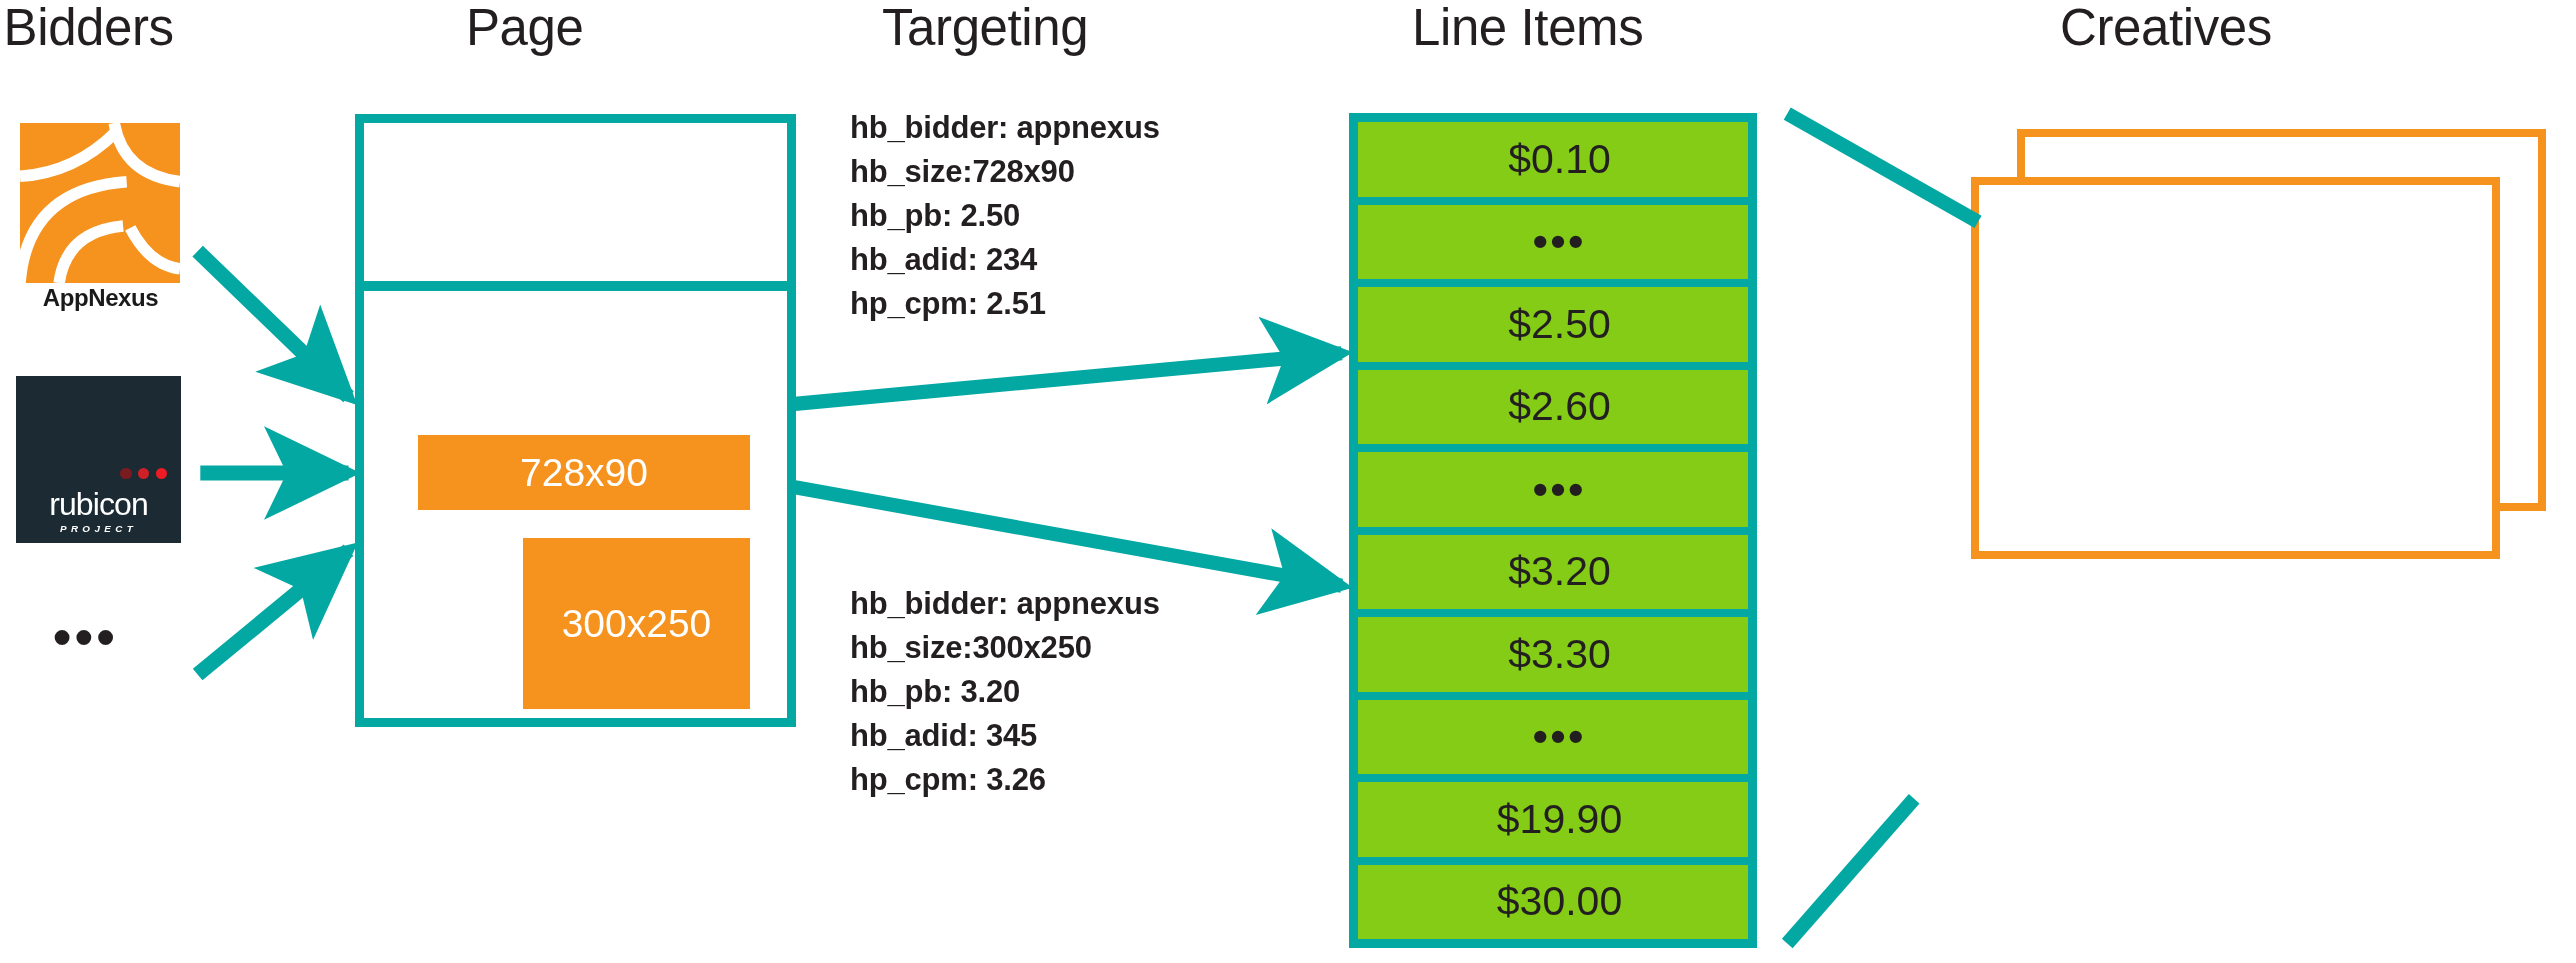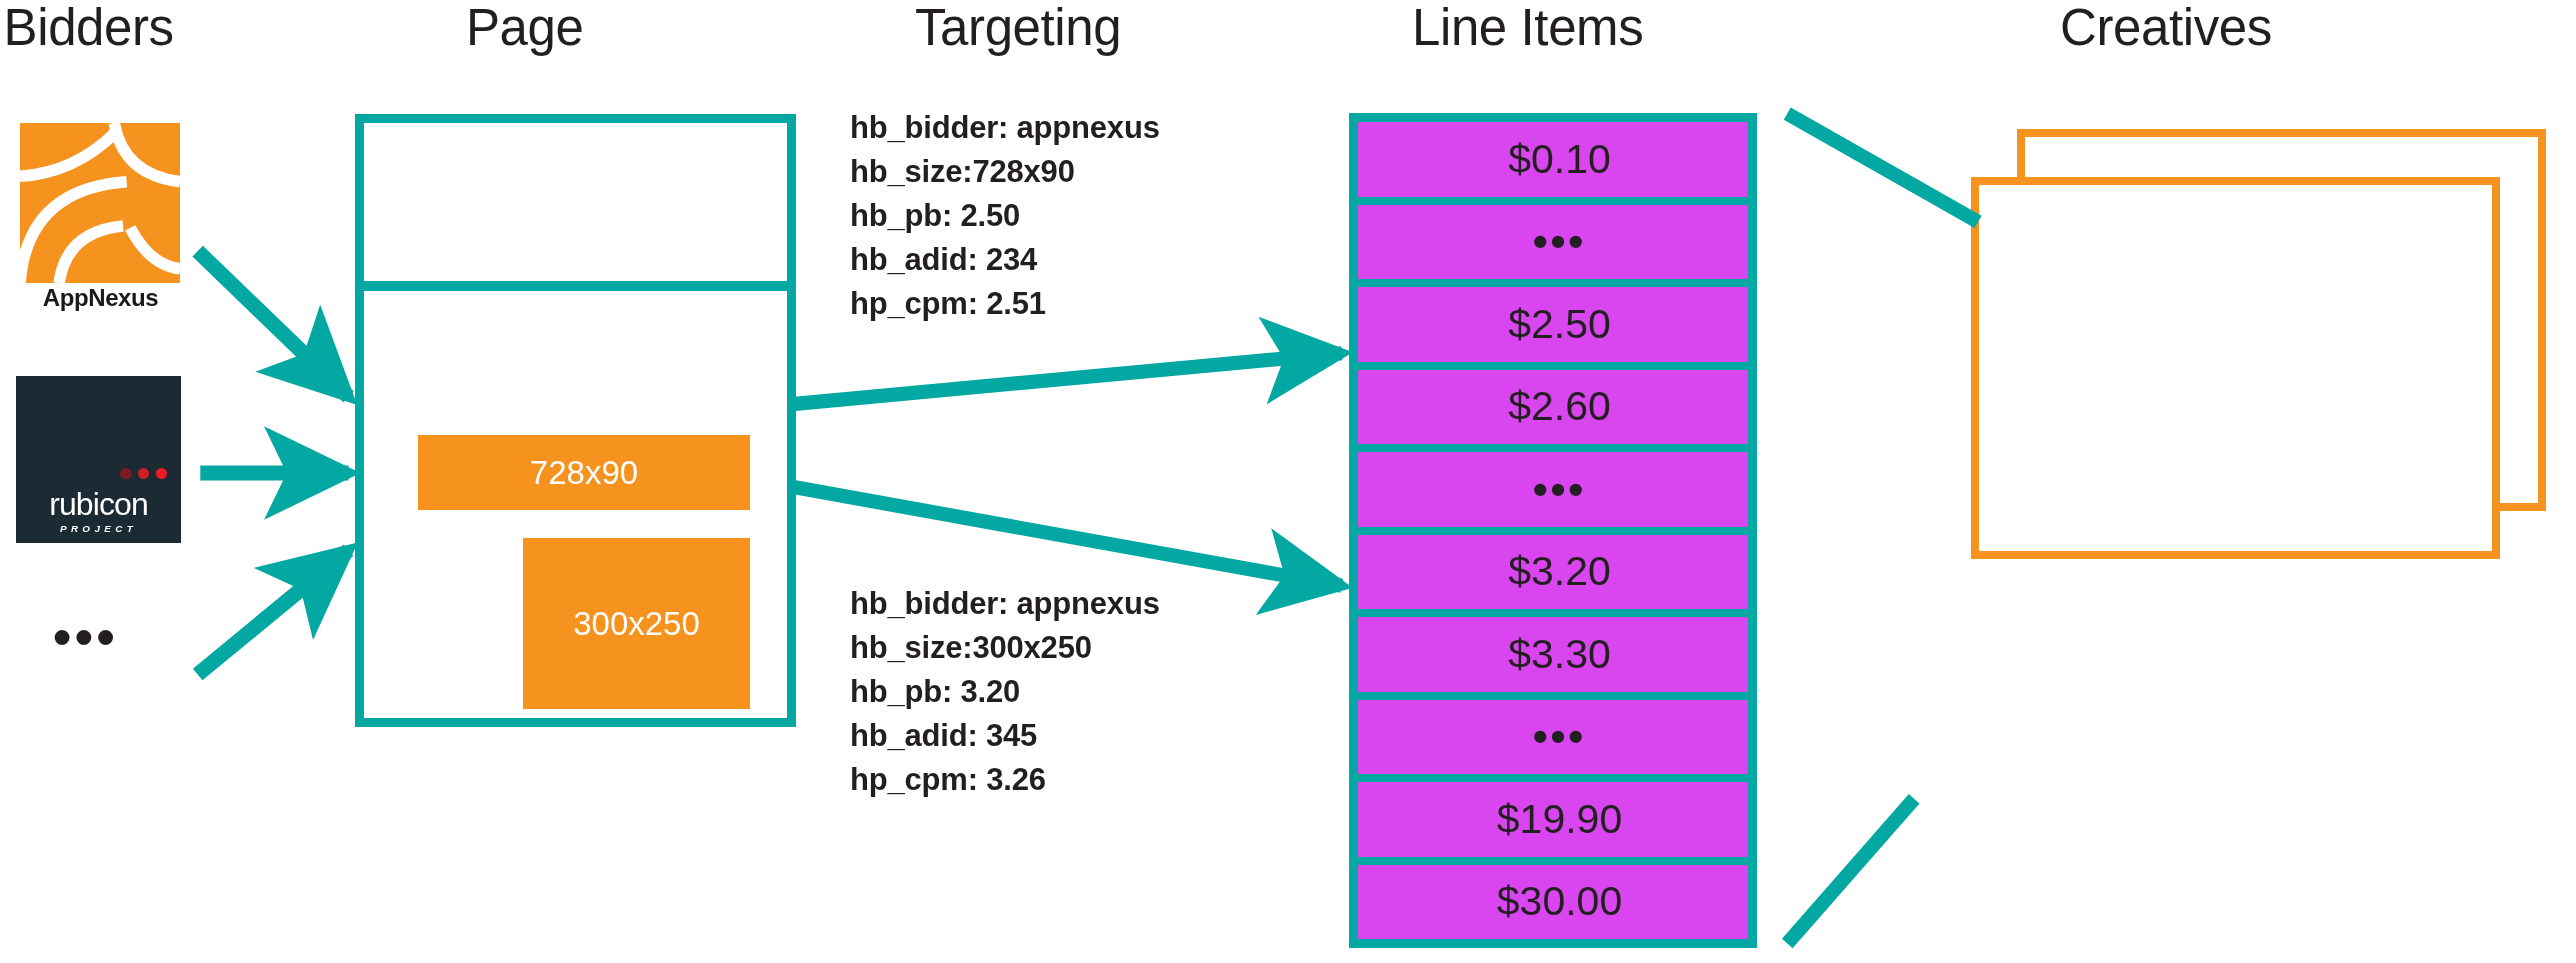--- a/index.html
+++ b/index.html
@@ -20,21 +20,21 @@
     position:absolute;
     font-size:51px;
     font-weight:400;
     letter-spacing:-0.4px;
     color:#231f20;
     white-space:nowrap;
     line-height:1;
   }
   #head-bidders{left:3.6px;  top:1.8px;}
   #head-page{   left:466px;top:1.8px;}
-  #head-target{left:882px;top:1.8px;margin-left:33px;}
+  #head-target{left:882px;top:1.8px;}
   #head-line{   left:1412px;top:1.8px;}
   #head-creat{  left:2060px;top:1.8px;}
 
   
   .logo-box{position:absolute;}
   #appnexus-logo{left:19.5px;top:123px;width:160px;height:160px;}
   #appnexus-label{
     position:absolute;left:19.5px;top:286px;width:162px;
     text-align:center;font-size:24px;font-weight:700;color:#1a1a1a;
     letter-spacing:-0.4px;line-height:1;
@@ -60,21 +60,21 @@
   #page-panel{
     position:absolute;left:355px;top:114px;width:441px;height:613px;
     border:9.8px solid #04a8a3;box-sizing:border-box;background:#ffffff;
   }
   #page-header-rule{
     position:absolute;left:0;right:0;top:158px;height:9.8px;background:#04a8a3;
   }
   .ad-slot{
     position:absolute;background:#f6921e;color:#ffffff;
     display:flex;align-items:center;justify-content:center;
-    font-size:33px;font-weight:400;letter-spacing:0px;
+    font-size:39px;font-weight:400;letter-spacing:0px;
   }
   #slot-728{left:54px;top:312px;width:332px;height:75px;}
   #slot-300{left:159px;top:415px;width:227px;height:171px;}
 
   
   .target-block{
     position:absolute;font-size:31px;font-weight:700;color:#231f20;
     line-height:1.42;white-space:nowrap;letter-spacing:-0.2px;
   }
   #target-1{left:850px;top:106px;}
@@ -84,21 +84,21 @@
   #lineitems{
     position:absolute;left:1349px;top:113px;width:408px;height:835px;
     border:9.8px solid #04a8a3;box-sizing:border-box;background:#ffffff;
     display:flex;flex-direction:column;
   }
   .li-row{
     flex:1 1 0;
     border-bottom:8px solid #04a8a3;
     display:flex;align-items:center;justify-content:center;
     font-size:41px;font-weight:400;color:#231f20;letter-spacing:0px;
-    background:#d946ef;
+    background:#84cc16;
     padding-left:13px;
   }
   .li-row:last-child{border-bottom:none;}
   .li-row.ellipsis{font-size:43px;font-weight:900;letter-spacing:2.7px;}
 
   
   #creatives{position:absolute;left:1925px;top:129px;width:622px;height:533px;}
   .creative-card{
     position:absolute;border:8px solid #f6921e;background:#ffffff;box-sizing:border-box;
   }

